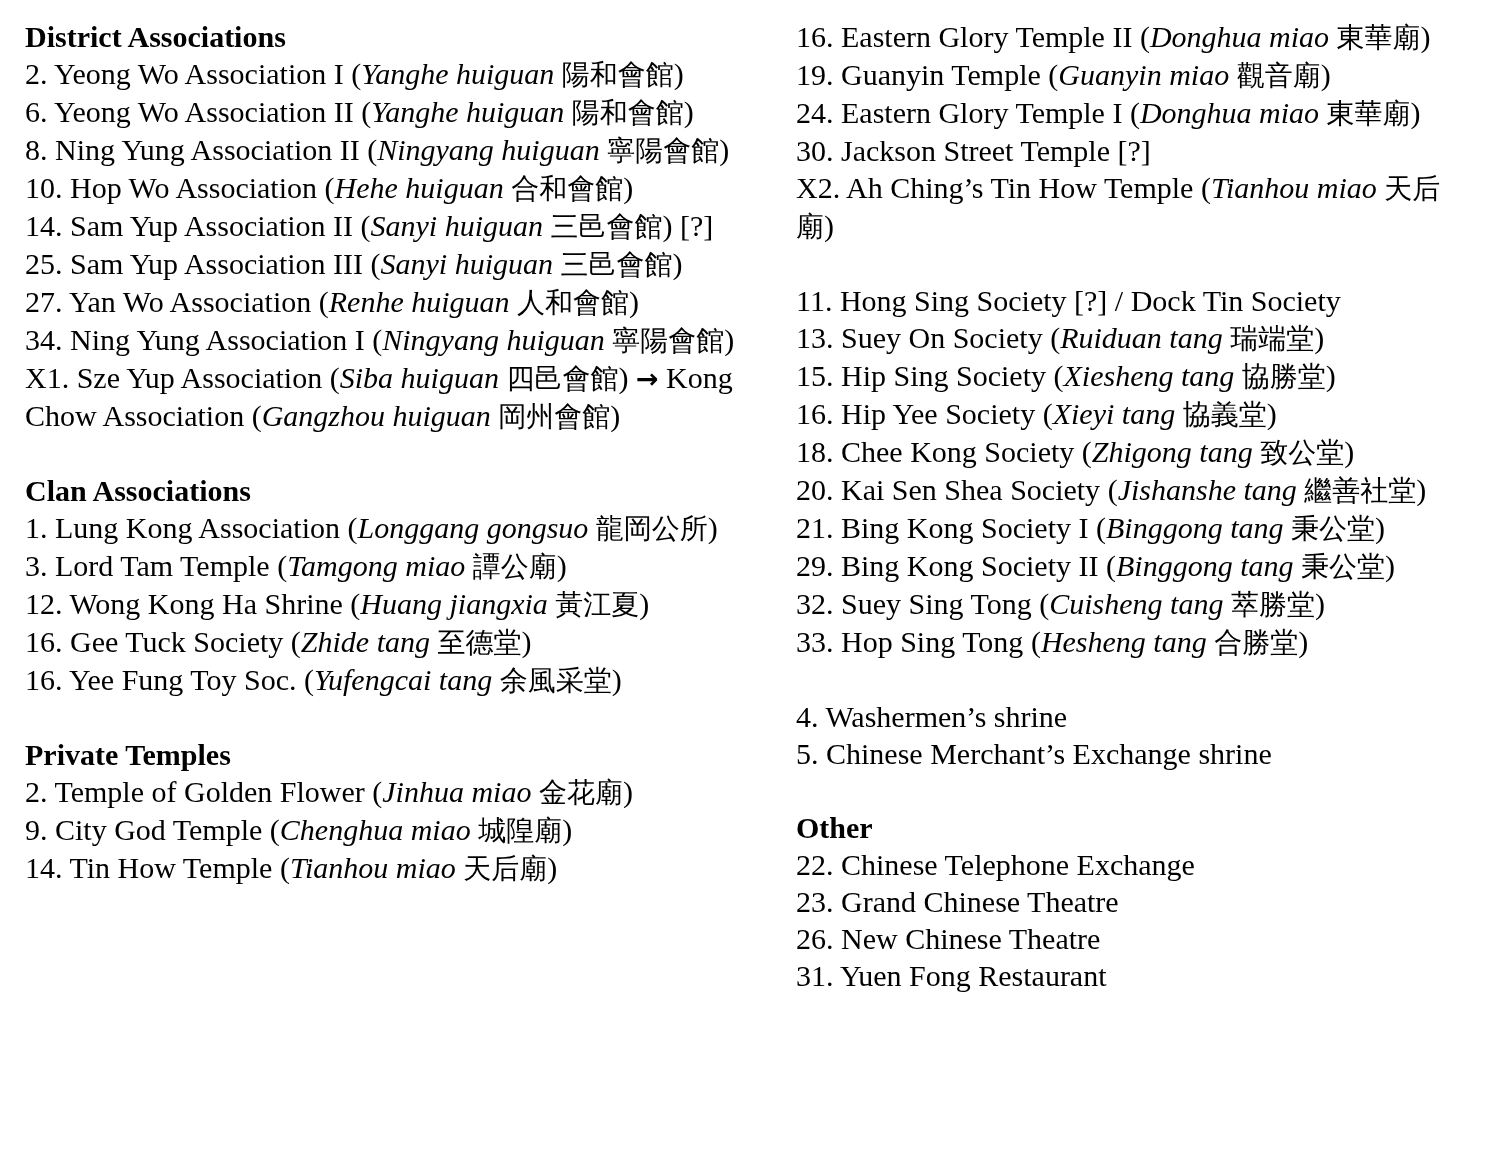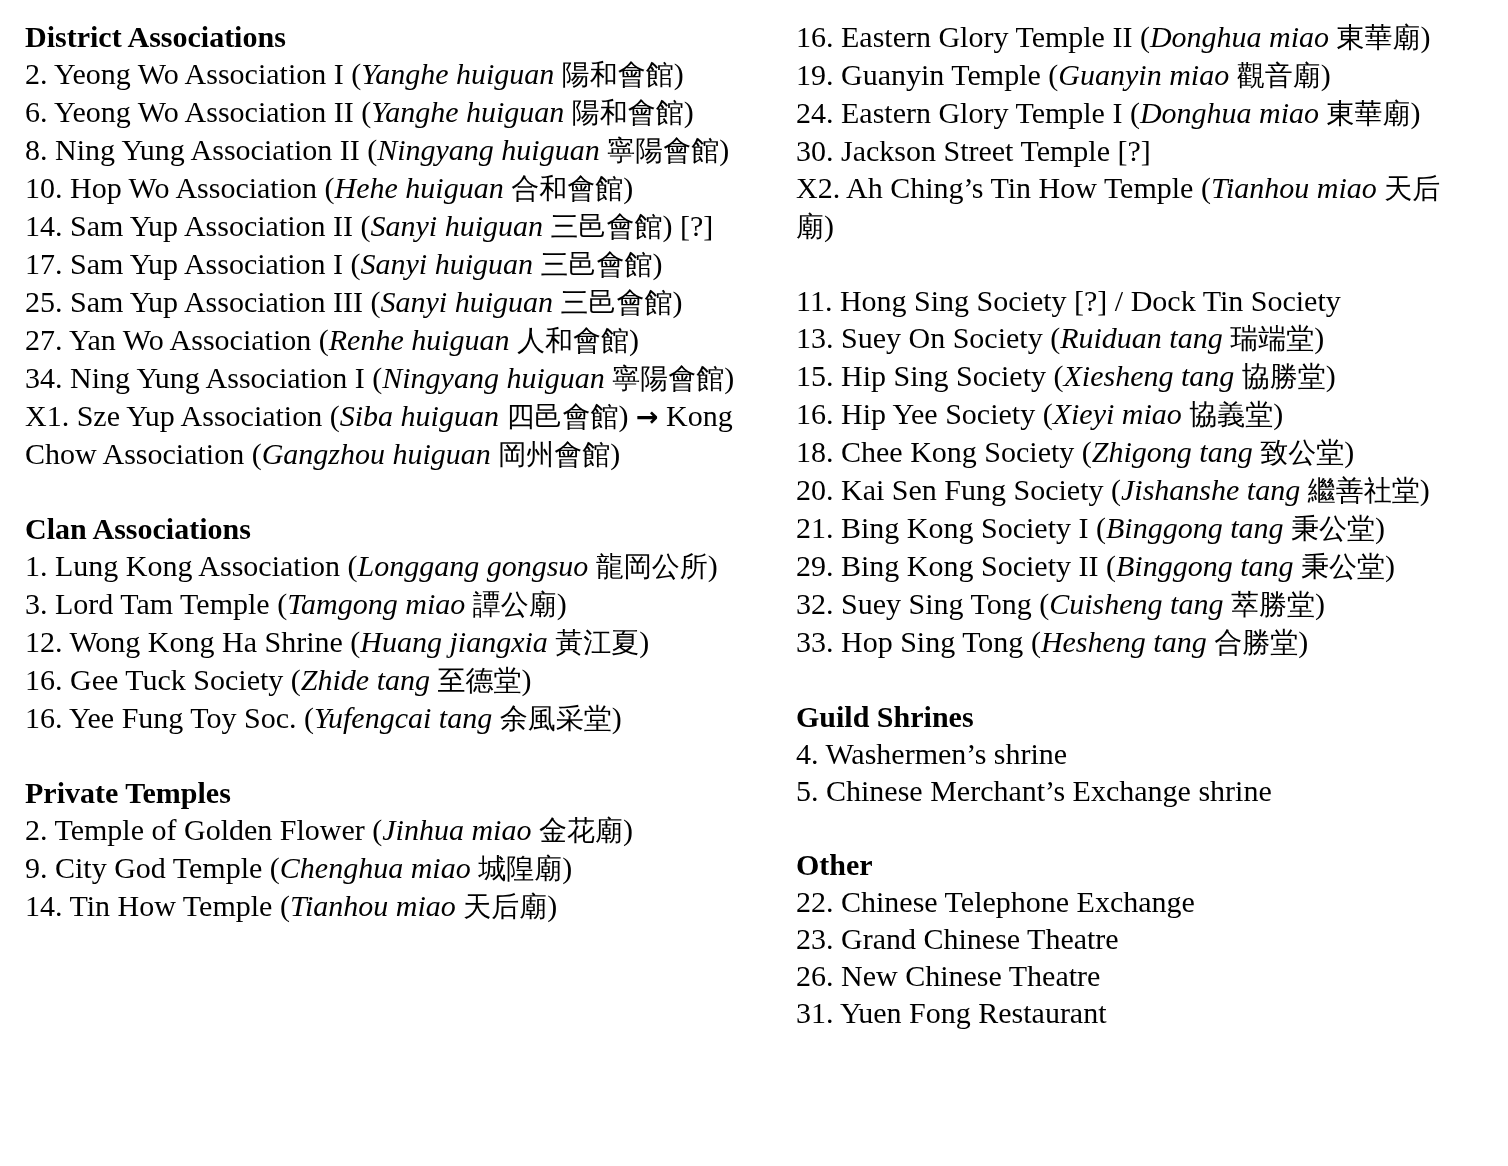--- a/index.html
+++ b/index.html
@@ -82,21 +82,20 @@
 <div class="page">
   <div class="column column-left">
       <div class="section">
         <div class="section-heading">District Associations</div>
         <ul class="entry-list">
           <li class="entry"><span class="num">2.</span><span class="name"> Yeong Wo Association I</span><span> (</span><span class="rom">Yanghe huiguan</span><span> </span><span class="han">陽和會館</span><span>)</span></li>
           <li class="entry"><span class="num">6.</span><span class="name"> Yeong Wo Association II</span><span> (</span><span class="rom">Yanghe huiguan</span><span> </span><span class="han">陽和會館</span><span>)</span></li>
           <li class="entry"><span class="num">8.</span><span class="name"> Ning Yung Association II</span><span> (</span><span class="rom">Ningyang huiguan</span><span> </span><span class="han">寧陽會館</span><span>)</span></li>
           <li class="entry"><span class="num">10.</span><span class="name"> Hop Wo Association</span><span> (</span><span class="rom">Hehe huiguan</span><span> </span><span class="han">合和會館</span><span>)</span></li>
           <li class="entry"><span class="num">14.</span><span class="name"> Sam Yup Association II</span><span> (</span><span class="rom">Sanyi huiguan</span><span> </span><span class="han">三邑會館</span><span>) [?]</span></li>
-          <li class="entry"><span class="num">17.</span><span class="name"> Sam Yup Association I</span><span> (</span><span class="rom">Sanyi huiguan</span><span> </span><span class="han">三邑會館</span><span>)</span></li>
           <li class="entry"><span class="num">25.</span><span class="name"> Sam Yup Association III</span><span> (</span><span class="rom">Sanyi huiguan</span><span> </span><span class="han">三邑會館</span><span>)</span></li>
           <li class="entry"><span class="num">27.</span><span class="name"> Yan Wo Association</span><span> (</span><span class="rom">Renhe huiguan</span><span> </span><span class="han">人和會館</span><span>)</span></li>
           <li class="entry"><span class="num">34.</span><span class="name"> Ning Yung Association I</span><span> (</span><span class="rom">Ningyang huiguan</span><span> </span><span class="han">寧陽會館</span><span>)</span></li>
           <li class="entry"><span class="num">X1.</span><span class="name"> Sze Yup Association</span><span> (</span><span class="rom">Siba huiguan</span><span> </span><span class="han">四邑會館</span><span>) </span><span class="arrow">→</span><span class="name"> Kong Chow Association</span><span> (</span><span class="rom">Gangzhou huiguan</span><span> </span><span class="han">岡州會館</span><span>)</span></li>
         </ul>
       </div>
       <div class="section">
         <div class="section-heading">Clan Associations</div>
         <ul class="entry-list">
           <li class="entry"><span class="num">1.</span><span class="name"> Lung Kong Association</span><span> (</span><span class="rom">Longgang gongsuo</span><span> </span><span class="han">龍岡公所</span><span>)</span></li>
@@ -123,31 +122,30 @@
           <li class="entry"><span class="num">24.</span><span class="name"> Eastern Glory Temple I</span><span> (</span><span class="rom">Donghua miao</span><span> </span><span class="han">東華廟</span><span>)</span></li>
           <li class="entry"><span class="num">30.</span><span class="name"> Jackson Street Temple [?]</span></li>
           <li class="entry"><span class="num">X2.</span><span class="name"> Ah Ching’s Tin How Temple</span><span> (</span><span class="rom">Tianhou miao</span><span> </span><span class="han">天后廟</span><span>)</span></li>
         </ul>
       </div>
       <div class="section">
         <ul class="entry-list">
           <li class="entry"><span class="num">11.</span><span class="name"> Hong Sing Society [?] / Dock Tin Society</span></li>
           <li class="entry"><span class="num">13.</span><span class="name"> Suey On Society</span><span> (</span><span class="rom">Ruiduan tang</span><span> </span><span class="han">瑞端堂</span><span>)</span></li>
           <li class="entry"><span class="num">15.</span><span class="name"> Hip Sing Society</span><span> (</span><span class="rom">Xiesheng tang</span><span> </span><span class="han">協勝堂</span><span>)</span></li>
-          <li class="entry"><span class="num">16.</span><span class="name"> Hip Yee Society</span><span> (</span><span class="rom">Xieyi miao</span><span> </span><span class="han">協義堂</span><span>)</span></li>
+          <li class="entry"><span class="num">16.</span><span class="name"> Hip Yee Society</span><span> (</span><span class="rom">Xieyi tang</span><span> </span><span class="han">協義堂</span><span>)</span></li>
           <li class="entry"><span class="num">18.</span><span class="name"> Chee Kong Society</span><span> (</span><span class="rom">Zhigong tang</span><span> </span><span class="han">致公堂</span><span>)</span></li>
-          <li class="entry"><span class="num">20.</span><span class="name"> Kai Sen Fung Society</span><span> (</span><span class="rom">Jishanshe tang</span><span> </span><span class="han">繼善社堂</span><span>)</span></li>
+          <li class="entry"><span class="num">20.</span><span class="name"> Kai Sen Shea Society</span><span> (</span><span class="rom">Jishanshe tang</span><span> </span><span class="han">繼善社堂</span><span>)</span></li>
           <li class="entry"><span class="num">21.</span><span class="name"> Bing Kong Society I</span><span> (</span><span class="rom">Binggong tang</span><span> </span><span class="han">秉公堂</span><span>)</span></li>
           <li class="entry"><span class="num">29.</span><span class="name"> Bing Kong Society II</span><span> (</span><span class="rom">Binggong tang</span><span> </span><span class="han">秉公堂</span><span>)</span></li>
           <li class="entry"><span class="num">32.</span><span class="name"> Suey Sing Tong</span><span> (</span><span class="rom">Cuisheng tang</span><span> </span><span class="han">萃勝堂</span><span>)</span></li>
           <li class="entry"><span class="num">33.</span><span class="name"> Hop Sing Tong</span><span> (</span><span class="rom">Hesheng tang</span><span> </span><span class="han">合勝堂</span><span>)</span></li>
         </ul>
       </div>
       <div class="section">
-        <div class="section-heading">Guild Shrines</div>
         <ul class="entry-list">
           <li class="entry"><span class="num">4.</span><span class="name"> Washermen’s shrine</span></li>
           <li class="entry"><span class="num">5.</span><span class="name"> Chinese Merchant’s Exchange shrine</span></li>
         </ul>
       </div>
       <div class="section">
         <div class="section-heading">Other</div>
         <ul class="entry-list">
           <li class="entry"><span class="num">22.</span><span class="name"> Chinese Telephone Exchange</span></li>
           <li class="entry"><span class="num">23.</span><span class="name"> Grand Chinese Theatre</span></li>

